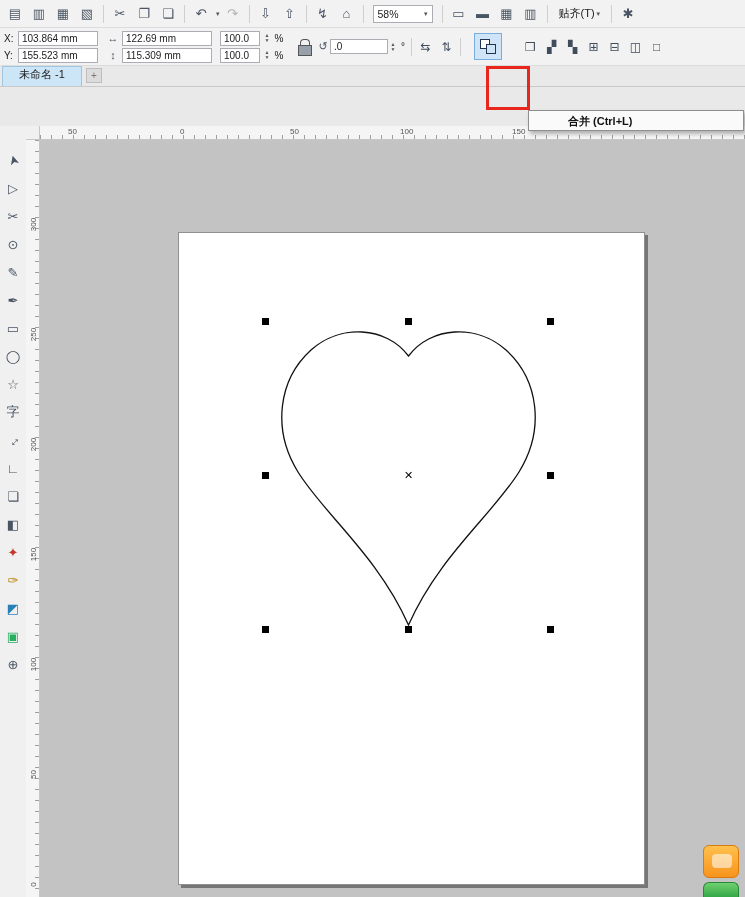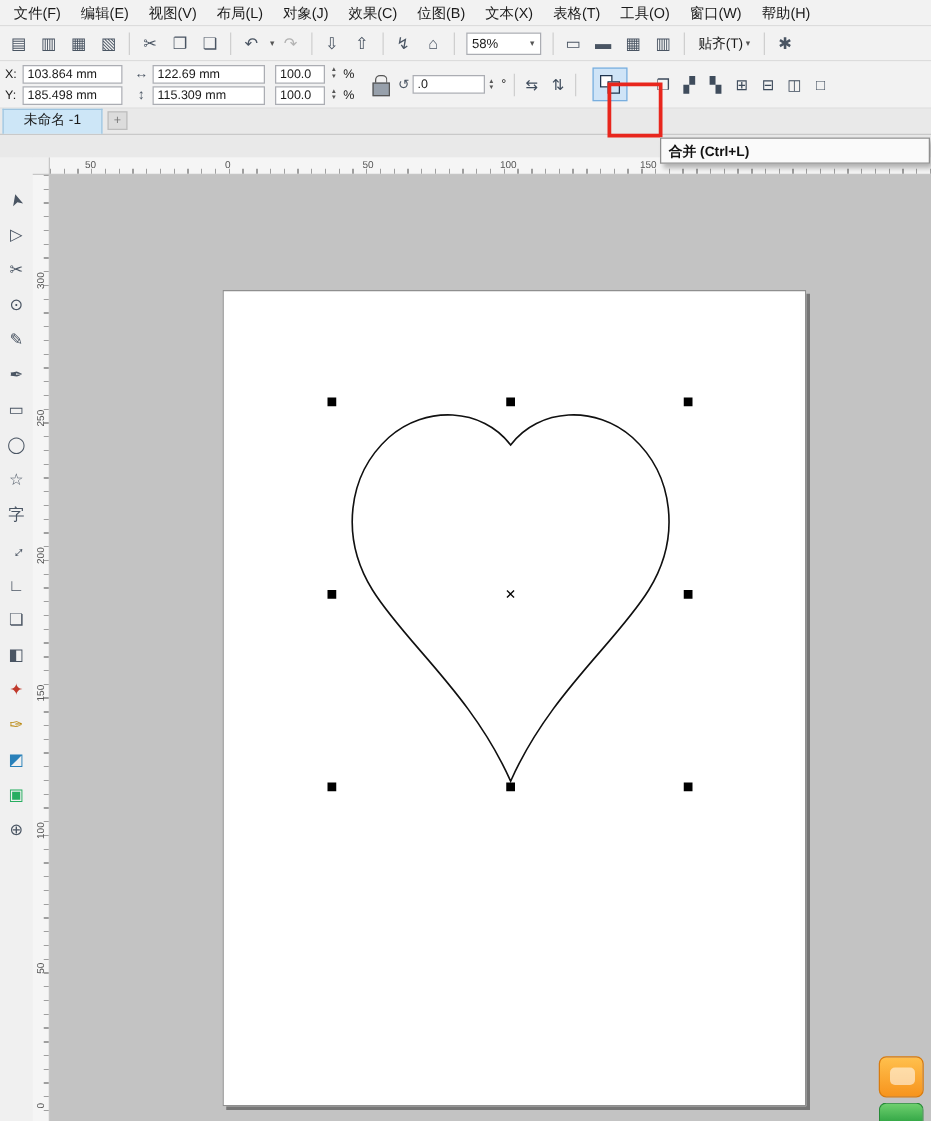--- a/index.html
+++ b/index.html
@@ -79,52 +79,38 @@
   .selection{position:absolute;left:226px;top:182px;width:285px;height:308px;}
   .heart-svg{position:absolute;left:0;top:0;}
   .handle{position:absolute;width:7px;height:7px;background:#000;}
   .h-tl{left:-4px;top:-4px;} .h-tm{left:calc(50% - 4px);top:-4px;} .h-tr{right:-3px;top:-4px;}
   .h-ml{left:-4px;top:calc(50% - 4px);} .h-mr{right:-3px;top:calc(50% - 4px);}
   .h-bl{left:-4px;bottom:-3px;} .h-bm{left:calc(50% - 4px);bottom:-3px;} .h-br{right:-3px;bottom:-3px;}
   .center-x{position:absolute;left:50%;top:50%;transform:translate(-50%,-52%);font-size:11px;font-weight:bold;color:#000;}
 
   
   .tooltip{position:absolute;left:528px;top:110px;width:216px;background:#fafafa;border:1px solid #8f8f8f;
-           box-shadow:2px 3px 4px rgba(0,0,0,.28);z-index:50;}
+           box-shadow:2px 3px 4px rgba(0,0,0,.28);z-index:50;padding-left:33px;}
   .tt-title{font-weight:bold;font-size:11px;padding:3px 6px 1px;color:#111;}
   .tt-desc{font-size:11px;padding:1px 6px 5px;color:#222;}
 
   
   .badge-orange{position:absolute;left:703px;top:845px;width:36px;height:33px;border-radius:6px;z-index:30;
                 background:linear-gradient(#ffc04d,#f7941d);border:1px solid #d97b0d;}
   .badge-orange:after{content:"";position:absolute;left:8px;top:8px;width:20px;height:14px;border-radius:4px;
                 background:rgba(255,255,255,.55);}
   .badge-green{position:absolute;left:703px;top:882px;width:36px;height:15px;border-radius:6px 6px 0 0;z-index:30;
                background:linear-gradient(#6fd06f,#35a847);border:1px solid #268a37;border-bottom:none;}
 </style>
 </head>
 <body>
 
 <div class="app">
 
 
-  <div class="menubar">
-    <span class="menu-item">文件(F)</span>
-    <span class="menu-item">编辑(E)</span>
-    <span class="menu-item">视图(V)</span>
-    <span class="menu-item">布局(L)</span>
-    <span class="menu-item">对象(J)</span>
-    <span class="menu-item">效果(C)</span>
-    <span class="menu-item">位图(B)</span>
-    <span class="menu-item">文本(X)</span>
-    <span class="menu-item">表格(T)</span>
-    <span class="menu-item">工具(O)</span>
-    <span class="menu-item">窗口(W)</span>
-    <span class="menu-item">帮助(H)</span>
-  </div>
 
   <div class="toolbar">
     <span class="tb-btn">▤</span>
     <span class="tb-btn">▥</span>
     <span class="tb-btn">▦</span>
     <span class="tb-btn">▧</span>
     <span class="sep"></span>
     <span class="tb-btn">✂</span>
     <span class="tb-btn">❐</span>
     <span class="tb-btn">❏</span>
@@ -158,21 +144,21 @@
   </div>
 
   <div class="propbar">
     <div class="pb-col">
       <div class="pb-row">
         <span class="pb-label">X:</span>
         <span class="field f-xy">103.864 mm</span>
       </div>
       <div class="pb-row">
         <span class="pb-label">Y:</span>
-        <span class="field f-xy">185.498 mm</span>
+        <span class="field f-xy">155.523 mm</span>
       </div>
     </div>
     <div class="pb-col">
       <div class="pb-row">
         <span class="icon-s">↔</span>
         <span class="field f-size">122.69 mm</span>
       </div>
       <div class="pb-row">
         <span class="icon-s">↕</span>
         <span class="field f-size">115.309 mm</span>

